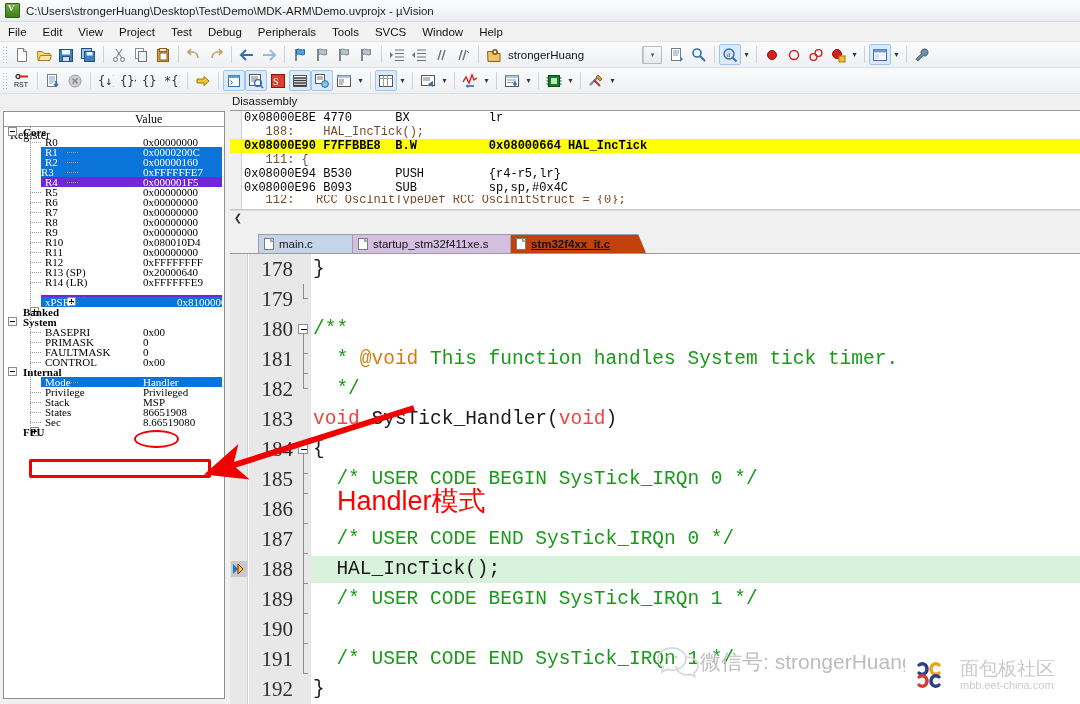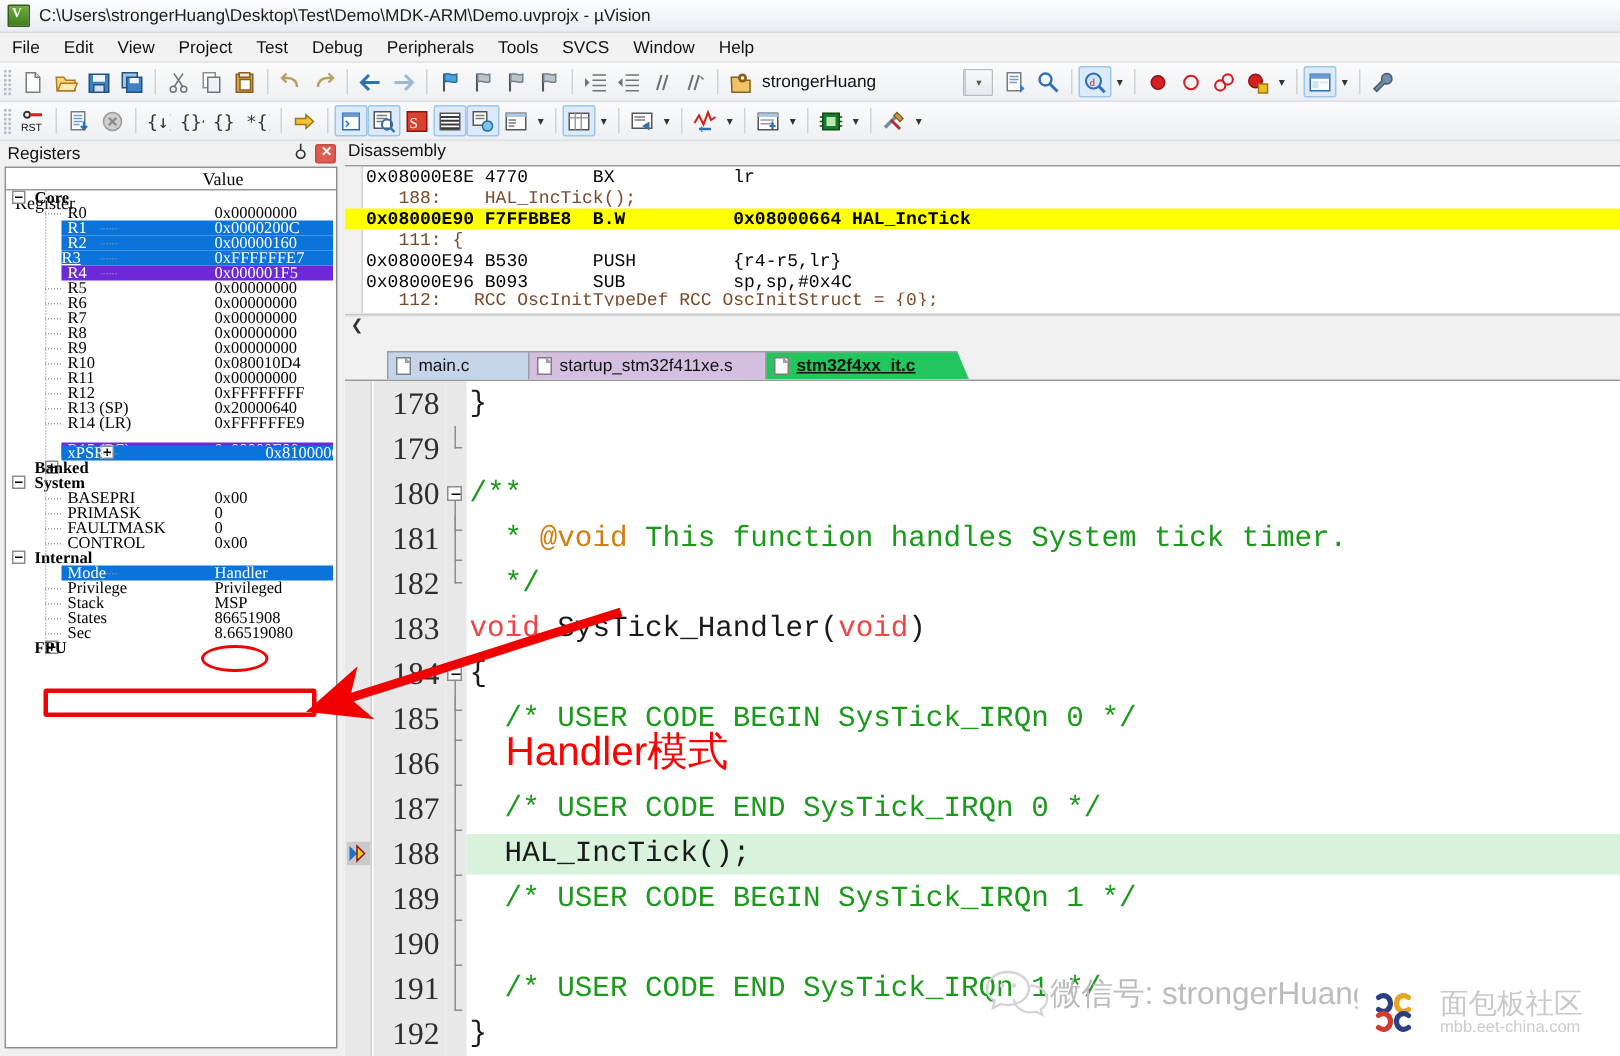--- a/index.html
+++ b/index.html
@@ -216,21 +216,21 @@
     width: 10px; height: 12px; background: #fff; border: 1px solid #7d7d7d;
     margin-right: 5px; position: relative; flex: 0 0 auto;
   }
   .etab .pg-ico:after {
     content: ""; position: absolute; right: -1px; top: -1px;
     border-width: 0 4px 4px 0; border-style: solid;
     border-color: transparent transparent #9aa0a8 transparent;
   }
   .etab.t1 { background: #c6d4ea; }
   .etab.t2 { background: #d4bfe0; }
-  .etab.t3 { background: #22c55e; }
+  .etab.t3 { background: #c2410c; }
   .etab.active span.lbl { text-decoration: underline; font-weight: bold; }
 
   
   .editor {
     position: absolute; left: 230px; top: 253px; width: 850px; height: 451px;
     background: #ffffff; border-top: 1px solid #9a9a9a;
     overflow: hidden;
   }
   .ed-bpcol {
     position: absolute; left: 0; top: 0; width: 18px; height: 451px;
@@ -734,27 +734,20 @@
       <svg class="ico" viewBox="0 0 16 16">
           <path d="M2 12l7-7" stroke="#6f8fa8" stroke-width="2.4"></path>
           <path d="M10 2l4 4-2 2-4-4z" fill="#c8a24a" stroke="#8a5f19"></path>
           <path d="M12 13l-6-6" stroke="#b03030" stroke-width="2"></path>
         </svg>
     </div>
     <div class="tb-arrow"></div>
   </div>
 
   <div class="regpane">
-    <div class="reg-header">
-      <div class="reg-title">Registers</div>
-      <div class="reg-hdr-btns">
-        <div class="pin-btn"></div>
-        <div class="close-btn"></div>
-      </div>
-    </div>
 
     <div class="reg-body">
       <div class="reg-colhdr">
         <div class="c c1">Register</div>
         <div class="c c2">Value</div>
       </div>
       <div class="reg-rows" id="reg-rows" style="position: relative; height: 310px;">
           <div class="rrow" style="top:0px;position:absolute;left:0;right:0;">
             <span class="tbox" style="left:4px;top:0px"></span>
             <span class="rname" style="left:19px;font-weight:bold;">Core</span>

